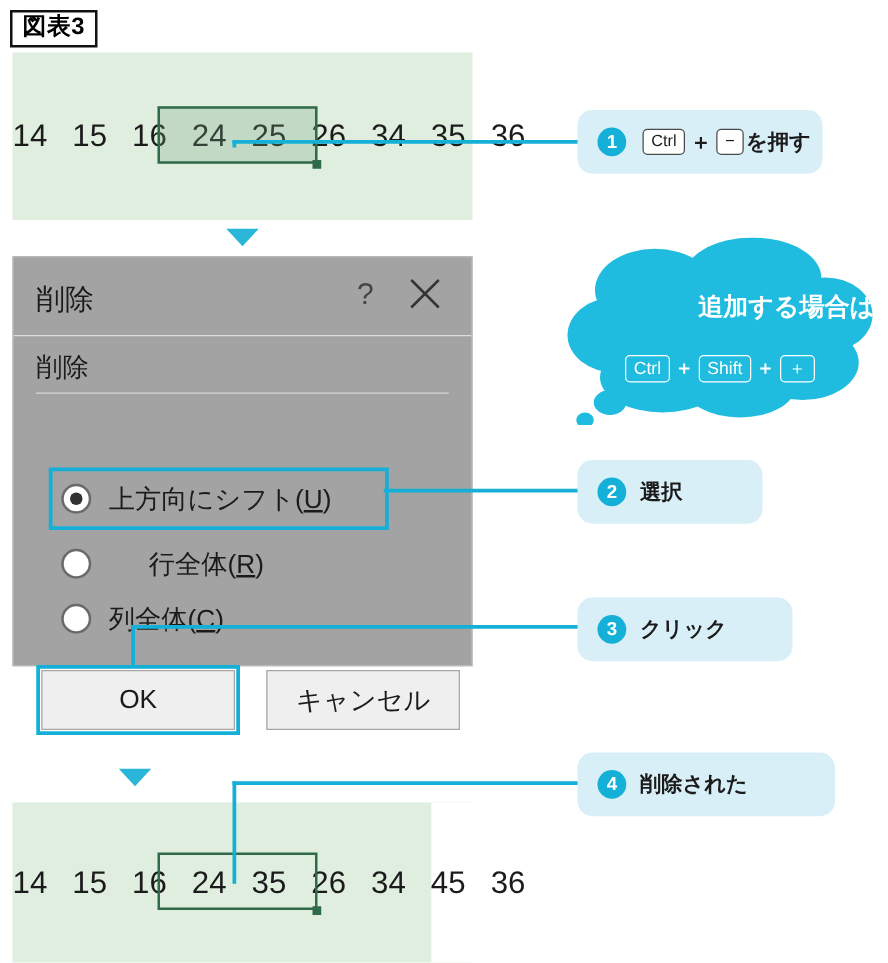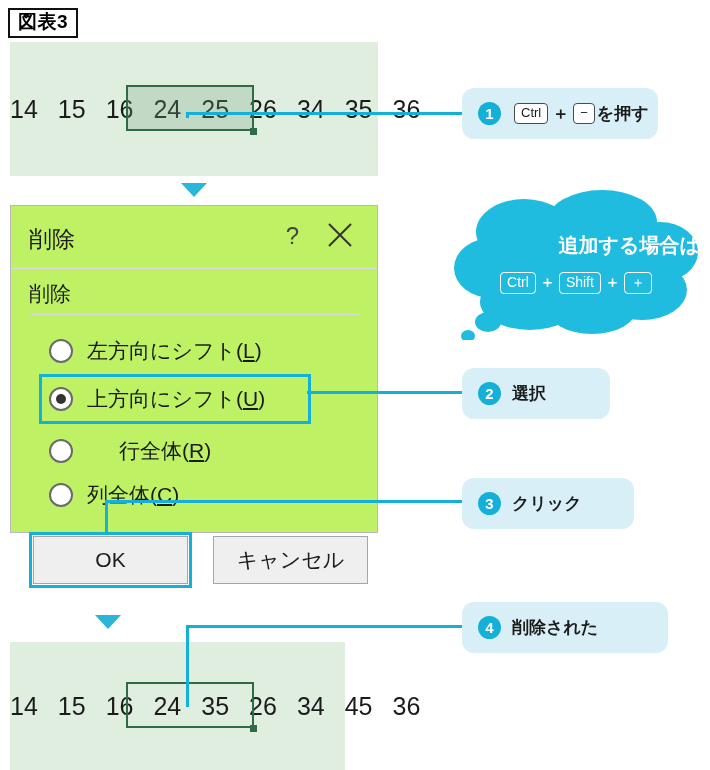--- a/index.html
+++ b/index.html
@@ -90,21 +90,21 @@
     border-top: 14px solid #29b6d8;
   }
 
   
   .dialog {
     position: absolute;
     left: 10px;
     top: 205px;
     width: 368px;
     height: 328px;
-    background: #bef264;
+    background: #a3a3a3;
     border: 1px solid #b9b9b9;
     box-sizing: border-box;
   }
   .dlg-titlebar {
     position: relative;
     height: 62px;
     border-bottom: 1px solid #dcdcdc;
   }
   .dlg-title {
     position: absolute;
@@ -235,21 +235,21 @@
     align-items: center;
   }
   .key {
     display: inline-flex;
     align-items: center;
     justify-content: center;
     border: 1px solid #4a4a4a;
     border-radius: 4px;
     background: #ffffff;
     padding: 1px 6px;
-    margin: 4px 2px;
+    margin: 16px 2px;
     font-size: 13px;
     font-weight: normal;
     color: #1b1b1b;
     line-height: 1.25;
   }
   .plus { margin: 0 2px; font-weight: bold; }
 
   
   .line {
     position: absolute;
@@ -366,24 +366,20 @@
       <svg width="30" height="30" viewBox="0 0 30 30">
         <line x1="4" y1="4" x2="26" y2="26" stroke="#333333" stroke-width="2"></line>
         <line x1="26" y1="4" x2="4" y2="26" stroke="#333333" stroke-width="2"></line>
       </svg>
     </div>
   </div>
 
   <div class="dlg-group-label">削除</div>
   <div class="dlg-sep"></div>
 
-  <div class="radio-row" style="top:128px;">
-    <div class="radio-mark"></div>
-    <div class="radio-label"><span>左方向にシフト(</span><u>L</u><span>)</span></div>
-  </div>
 
   <div class="radio-row" style="top:176px;">
     <div class="radio-mark checked"></div>
     <div class="radio-label"><span>上方向にシフト(</span><u>U</u><span>)</span></div>
   </div>
 
   <div class="radio-row" style="top:228px;gap:32px;">
     <div class="radio-mark"></div>
     <div class="radio-label"><span>行全体(</span><u>R</u><span>)</span></div>
   </div>

